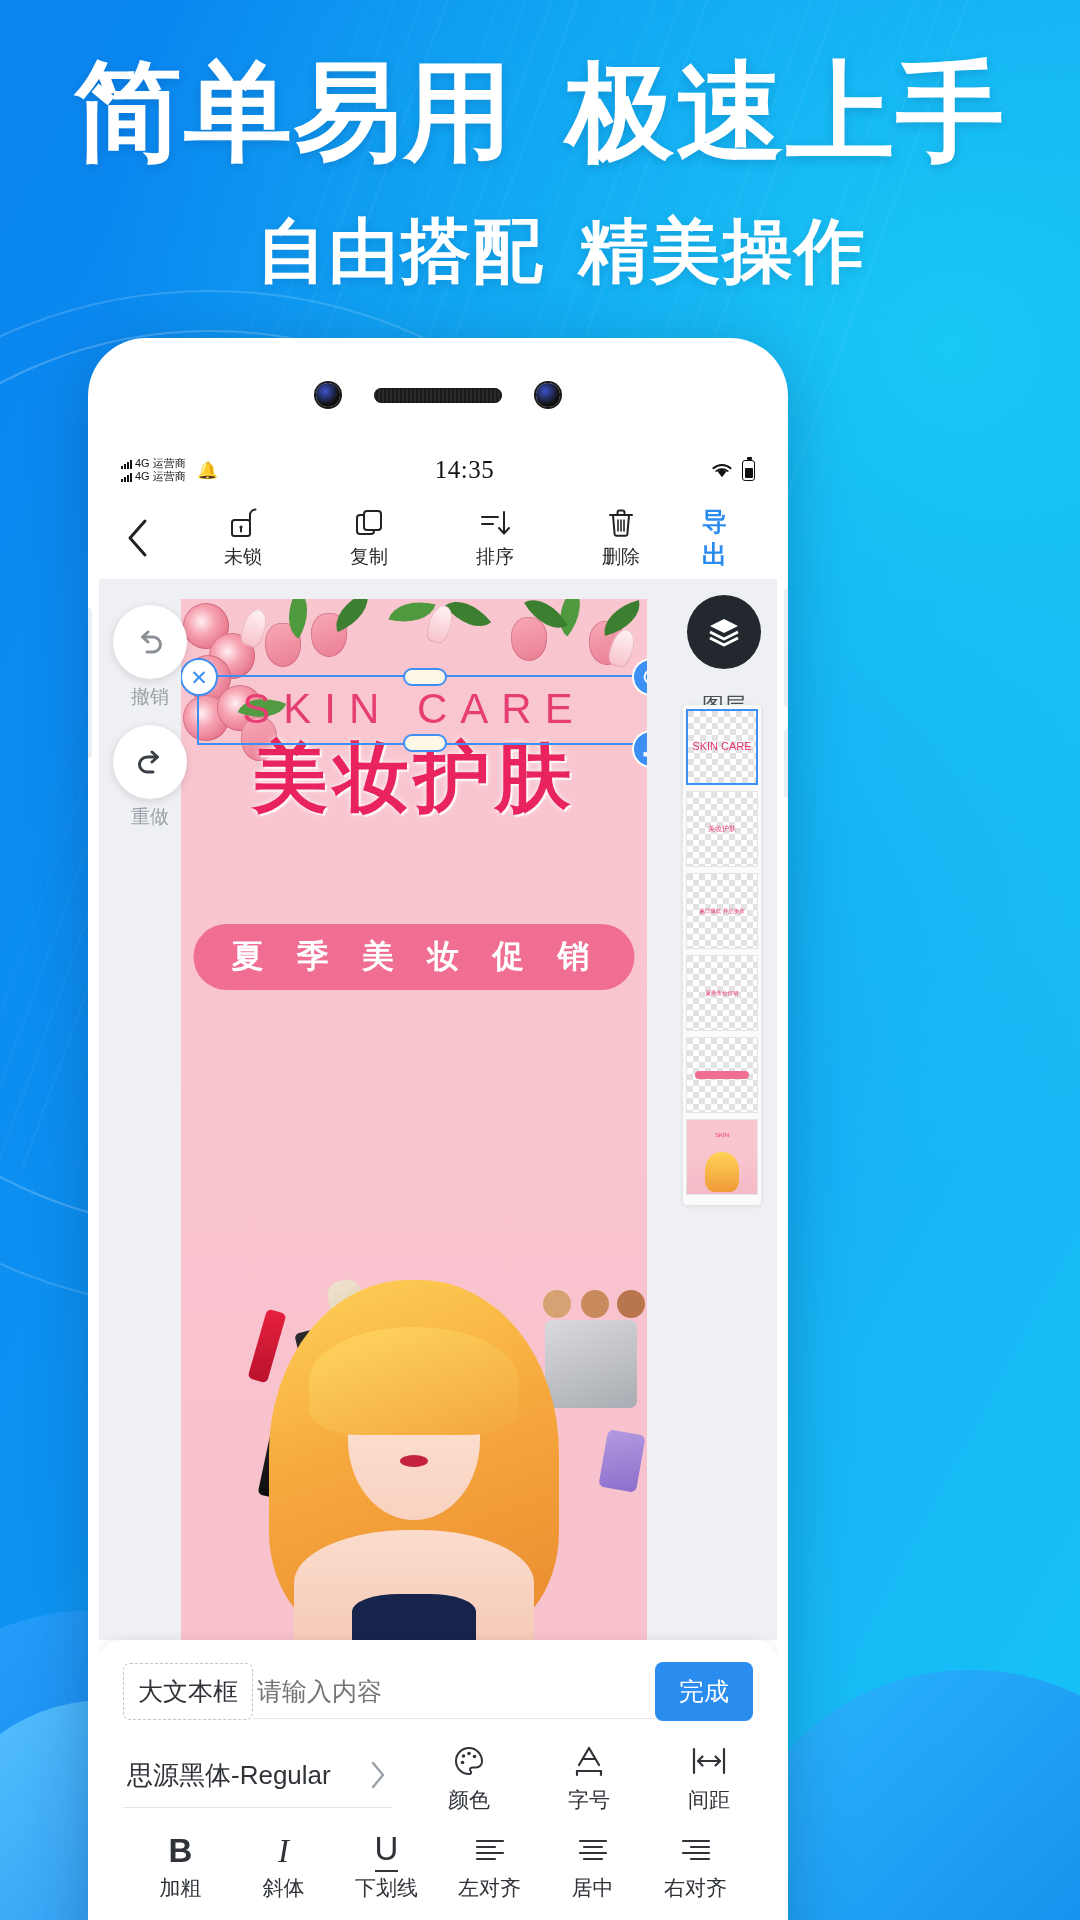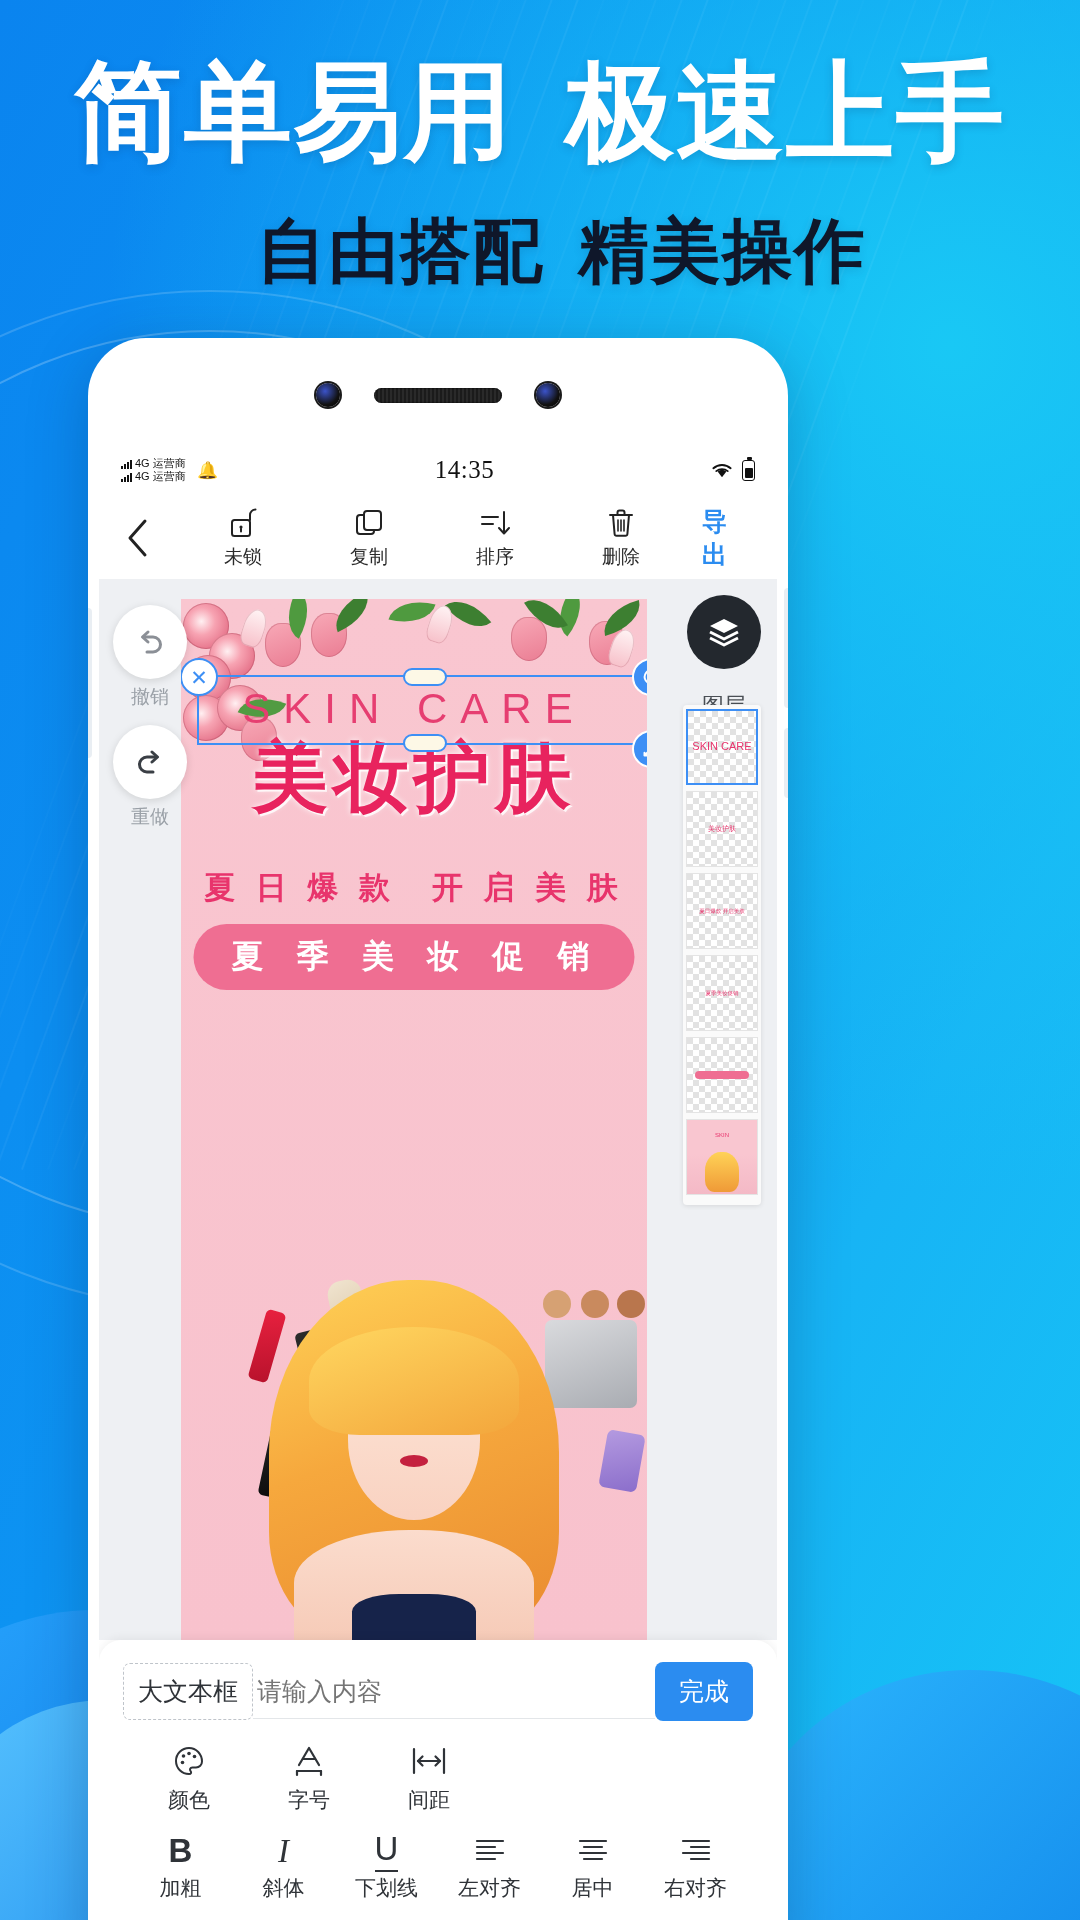--- a/index.html
+++ b/index.html
@@ -64,21 +64,21 @@
     font-weight:bold;
     letter-spacing:2px;
     line-height:1.12;
     text-shadow:0 3px 10px rgba(0,40,90,.18);
     white-space:nowrap;
   }
   .headline .gap { display:inline-block; width:52px; }
   .subline {
     position:absolute; left:0; right:0; top:205px;
     text-align:center;
-    color:#0f172a;
+    color:#ffffff;
     font-size:70px;
     font-weight:bold;
     letter-spacing:2px;
     white-space:nowrap;
     text-shadow:0 3px 10px rgba(0,40,90,.15);
     padding-left:43px;
   }
   .subline .gap { display:inline-block; width:34px; }
 
   
@@ -585,23 +585,20 @@
             <div class="leaf d" style="left: 420px; top: 6px; transform: rotate(-15deg);"></div>
             <div class="leaf" style="left: 60px; top: 96px; transform: rotate(22deg);"></div>
             <div class="leaf d" style="left: 344px; top: 2px; transform: rotate(59deg);"></div>
             <div class="petal" style="left: 62px; top: 10px;"></div>
             <div class="petal" style="left: 248px; top: 6px;"></div>
             <div class="petal" style="left: 430px; top: 30px;"></div>
           </div>
 
         <div class="skin-care">SKIN CARE</div>
         <div class="zh-title">美妆护肤</div>
-        <div class="sub-row">
-          <span>夏 日 爆 款</span><span class="gap"></span><span>开 启 美 肤</span>
-        </div>
         <div class="promo-pill">夏 季 美 妆 促 销</div>
 
         <div class="girl-wrap">
           <div class="cosmetic" style="left:76px;bottom:258px;width:20px;height:72px;background:linear-gradient(160deg,#e8213f,#b8122c);transform:rotate(16deg);"></div>
           <div class="cosmetic" style="left:120px;bottom:250px;width:44px;height:62px;background:linear-gradient(160deg,#2c2c2c,#0c0c0c);transform:rotate(-14deg);"></div>
           <div class="cosmetic" style="left:86px;bottom:140px;width:46px;height:96px;background:linear-gradient(160deg,#303030,#090909);transform:rotate(12deg);"></div>
           <div class="cosmetic" style="left:150px;bottom:300px;width:34px;height:60px;background:linear-gradient(160deg,#f0e4cf,#d9c5a6);border-radius:14px;transform:rotate(-12deg);"></div>
           <div class="cosmetic" style="left:168px;bottom:162px;width:40px;height:62px;background:linear-gradient(160deg,#27e398,#0fbd7a);border-radius:50% 50% 45% 45%;"></div>
           <div class="cosmetic" style="right:10px;bottom:232px;width:92px;height:88px;background:linear-gradient(160deg,#d9dadd,#a9acb2);border-radius:7px;"></div>
           <div class="pal-circ" style="right:76px;bottom:322px;width:28px;height:28px;background:#d6a173;"></div>
@@ -698,20 +695,28 @@
 
     <div class="bottom-panel">
 
       <div class="input-row">
         <div class="tag-btn">大文本框</div>
         <input class="text-input" type="text" placeholder="请输入内容" style="">
         <div class="done-btn">完成</div>
       </div>
 
       <div class="font-row">
+        <div class="font-sel">
+          <span class="nm">思源黑体-Regular</span>
+          <span class="chev">
+            <svg width="18" height="30" viewBox="0 0 18 30">
+                <path d="M4 3 L14 15 L4 27" stroke="#9aa0a7" stroke-width="2.4" fill="none" stroke-linecap="round" stroke-linejoin="round"></path>
+              </svg>
+          </span>
+        </div>
 
         <div class="fr-tools">
           <div class="fr-item">
             <div class="ic">
               <svg width="36" height="36" viewBox="0 0 36 36">
                 <path d="M18 5 a13 13 0 1 0 0 26 c2.2 0 2.6-1.6 1.6-2.8 -1.3-1.6 -.4-3.7 1.7-3.7 H25 a6 6 0 0 0 6-6 C31 11 25.3 5 18 5 Z" stroke="#2f3338" stroke-width="2" fill="none"></path>
                 <circle cx="12.5" cy="13" r="1.8" fill="#2f3338"></circle>
                 <circle cx="18" cy="10.5" r="1.8" fill="#2f3338"></circle>
                 <circle cx="23.5" cy="13.5" r="1.8" fill="#2f3338"></circle>
                 <circle cx="11.5" cy="19.5" r="1.8" fill="#2f3338"></circle>

